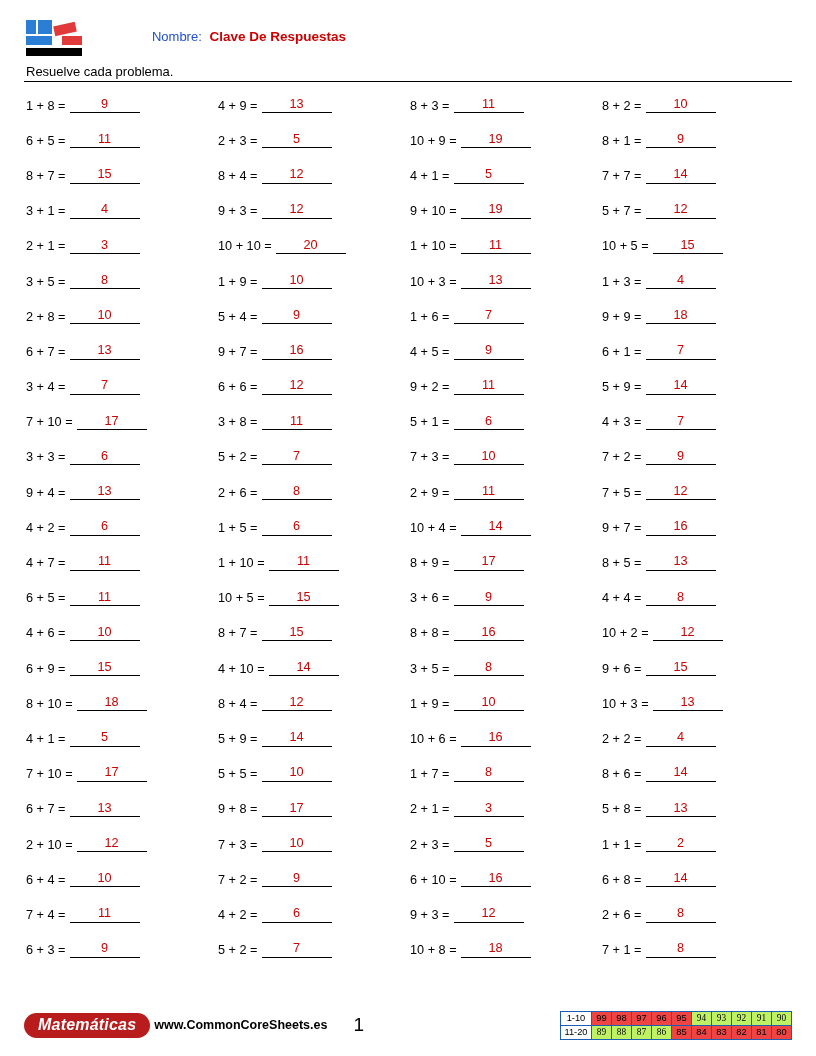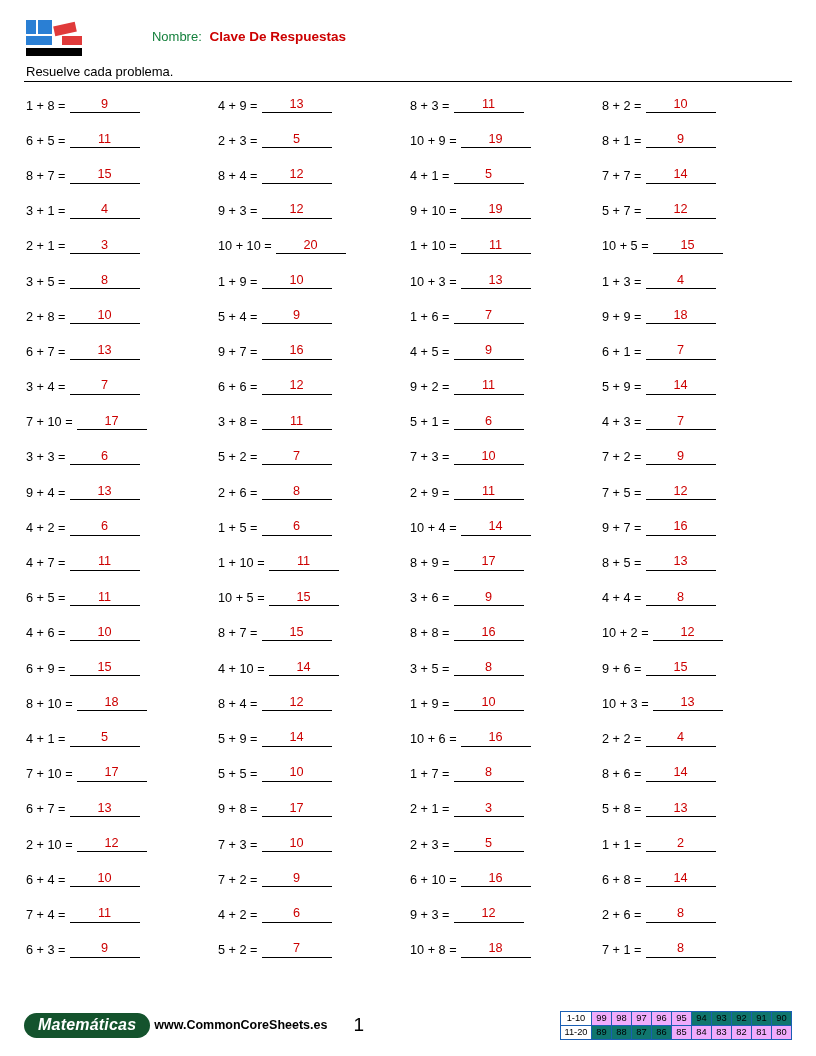--- a/index.html
+++ b/index.html
@@ -38,21 +38,21 @@
     letter-spacing:0.1px;
   }
   .namebox {
     flex:0 0 auto;
     width:250px;
     text-align:right;
     padding-top:11px;
     font-size:13px;
     white-space:nowrap;
   }
-  .namebox .nm-label { color:#15803d; }
+  .namebox .nm-label { color:#1d4ed8; }
   .namebox .nm-value {
     color:#cc0000;
     font-weight:bold;
     font-size:13.5px;
     margin-left:4px;
   }
   .instruction {
     font-size:13px;
     font-weight:normal;
     margin-top:2px;
@@ -94,21 +94,21 @@
   
   .footer {
     position:absolute;
     left:24px; right:24px;
     bottom:14px;
     height:34px;
     display:flex;
     align-items:center;
   }
   .brand {
-    background:#14532d;
+    background:#b91c1c;
     color:#fff;
     font-weight:bold;
     font-style:italic;
     font-size:16px;
     border-radius:14px;
     padding:3px 14px 4px 14px;
     letter-spacing:0.2px;
   }
   .site {
     font-size:12.5px;
@@ -134,22 +134,22 @@
     color:#000;
     margin-left:32px;
   }
   .scale td.lbl {
     border:1px solid #1a5fb4;
     width:30px;
     font-size:9.3px;
     text-align:center;
     background:#fff;
   }
-  .scale td.hi { background:#0f766e; }
-  .scale td.plain { background:#f0abfc; }
+  .scale td.hi { background:#bef264;font-family:Liberation Serif, serif; }
+  .scale td.plain { background:#ef4444; }
 </style>
 </head>
 <body>
 
 <div class="page">
 
   <div class="header">
     <div class="logo">
       <svg width="72" height="40" viewBox="0 0 72 40" xmlns="http://www.w3.org/2000/svg">
         <rect x="14" y="2" width="14" height="14" fill="#2a7fd4"></rect>

